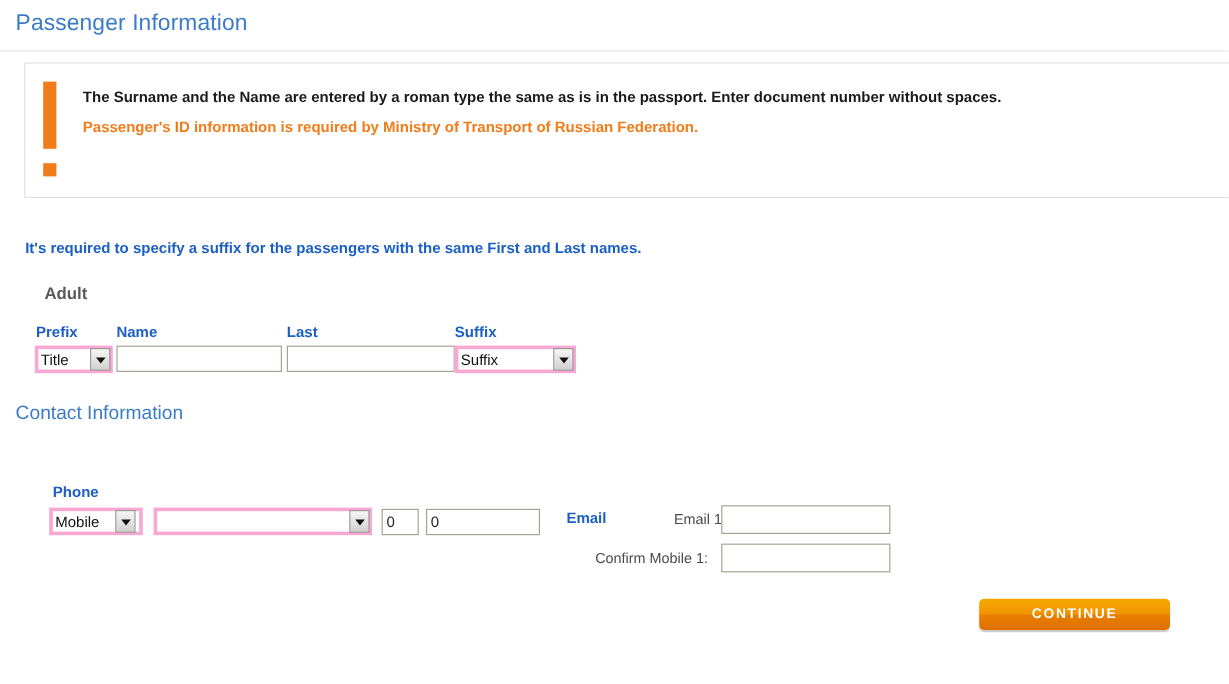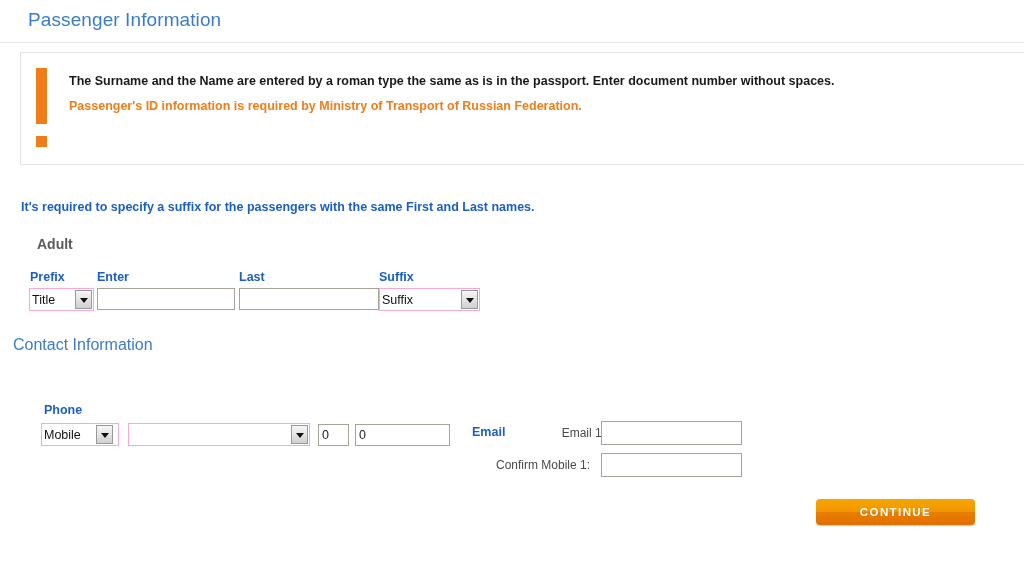--- a/index.html
+++ b/index.html
@@ -16,21 +16,21 @@
     font-size: 12px;
     color: #333333;
     position: relative;
   }
 
   
   .page-title {
     color: #3b7cc8;
     font-size: 19px;
     font-weight: normal;
-    padding: 9px 0 0 28px;
+    padding: 9px 0 0 13px;
     letter-spacing: 0.1px;
   }
 
   .title-rule {
     position: absolute;
     left: 0;
     top: 42px;
     width: 1024px;
     height: 1px;
     background: #e6e6e6;
@@ -126,21 +126,21 @@
     font-family: "Liberation Sans", sans-serif;
     font-size: 12.5px;
     color: #222;
     padding: 0 3px;
     outline: none;
   }
   .sel {
     position: absolute;
     box-sizing: border-box;
     height: 23px;
-    border: 1px solid #f9a8d4;
+    border: 3px solid #f9a8d4;
     background: #ffffff;
     font-family: "Liberation Sans", sans-serif;
     font-size: 12.5px;
     color: #111;
     padding: 1px 2px;
     -webkit-appearance: none;
     -moz-appearance: none;
     appearance: none;
   }
   .selwrap { position: absolute; }
@@ -223,21 +223,21 @@
     <div class="notice-line1">The Surname and the Name are entered by a roman type the same as is in the passport. Enter document number without spaces.</div>
     <div class="notice-line2">Passenger's ID information is required by Ministry of Transport of Russian Federation.</div>
   </div>
 </div>
 
 <div class="suffix-hint">It's required to specify a suffix for the passengers with the same First and Last names.</div>
 
 <div class="adult-label">Adult</div>
 
 <div class="field-label" style="left:30px; top:270px;">Prefix</div>
-<div class="field-label" style="left:97px; top:270px;">Enter</div>
+<div class="field-label" style="left:97px; top:270px;">Name</div>
 <div class="field-label" style="left:239px; top:270px;">Last</div>
 <div class="field-label" style="left:379px; top:270px;">Suffix</div>
 
 <div class="selwrap" style="left:29px; top:288px; width:65px;">
   <select class="sel" style="width:65px;">
     <option>Title</option>
   </select>
   <span class="sel-arrow"></span>
 </div>
 

